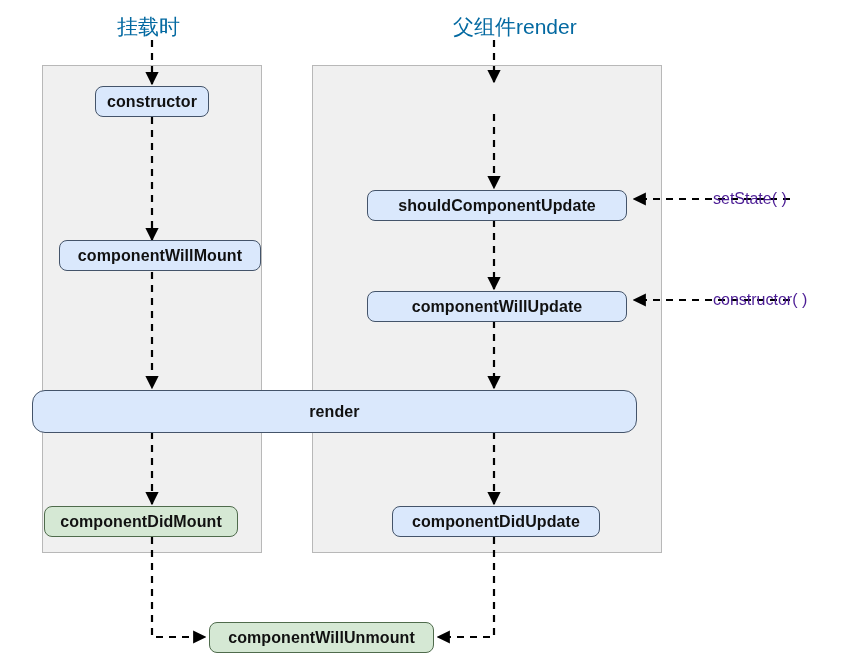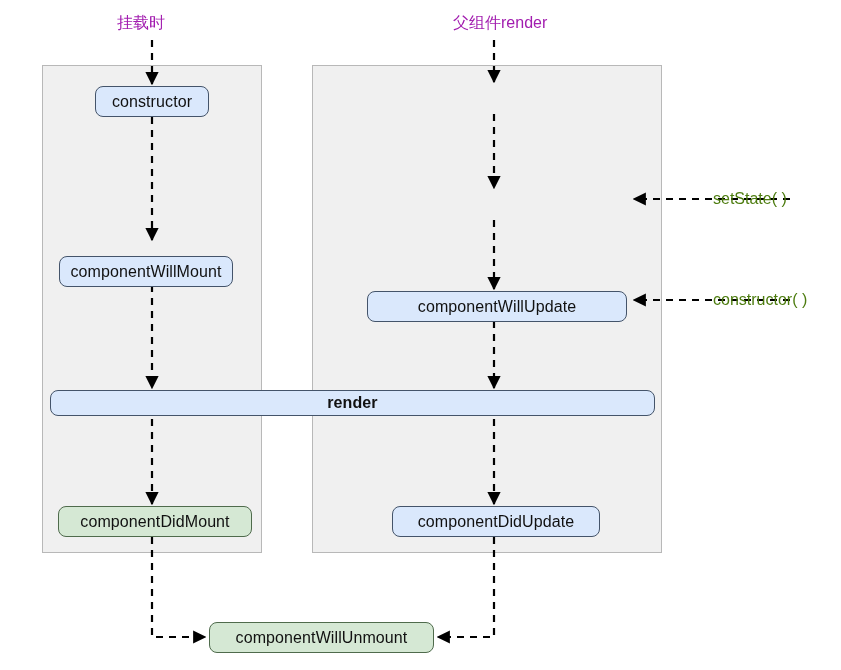--- a/index.html
+++ b/index.html
@@ -28,42 +28,43 @@
     box-sizing: border-box;
     border: 1.4px solid #4b5766;
     border-radius: 8px;
     display: flex;
     align-items: center;
     justify-content: center;
     font-size: 16px;
     color: #111111;
     letter-spacing: 0.1px;
     white-space: nowrap;
+    font-weight: bold;
   }
   .node.blue {
     background: #dae8fc;
     border-color: #44546a;
   }
   .node.green {
     background: #d5e8d4;
     border-color: #4f6b4c;
   }
   .node.bold {
     font-weight: bold;
   }
   .caption {
     position: absolute;
-    font-size: 16px;
-    color: #a21caf;
+    font-size: 21px;
+    color: #0369a1;
     white-space: nowrap;
   }
   .side-label {
     position: absolute;
     font-size: 16px;
-    color: #4d7c0f;
+    color: #4c1d95;
     white-space: nowrap;
   }
   svg.edges {
     position: absolute;
     left: 0;
     top: 0;
     width: 841px;
     height: 670px;
     pointer-events: none;
   }
@@ -100,26 +101,27 @@
 
       <path d="M 790 199 L 634 199"></path>
       <path d="M 790 300 L 634 300"></path>
     </g>
   </svg>
 
   <div class="caption" style="left:117px; top:13px;">挂载时</div>
   <div class="caption" style="left:453px; top:13px;">父组件render</div>
 
   <div class="node blue" style="left:95px; top:86px; width:114px; height:31px;">constructor</div>
-  <div class="node blue" style="left:59px; top:256px; width:174px; height:31px;">componentWillMount</div>
-  <div class="node green" style="left:58px; top:506px; width:194px; height:31px;">componentDidMount</div>
+  <div class="node blue" style="left:59px; top:240px; width:202px; height:31px;">componentWillMount</div>
+  <div class="node green" style="left:44px; top:506px; width:194px; height:31px;">componentDidMount</div>
 
+  <div class="node blue" style="left:367px; top:190px; width:260px; height:31px;">shouldComponentUpdate</div>
   <div class="node blue" style="left:392px; top:506px; width:208px; height:31px;">componentDidUpdate</div>
   <div class="node blue" style="left:367px; top:291px; width:260px; height:31px;">componentWillUpdate</div>
 
-  <div class="node blue bold" style="left:50px; top:390px; width:605px; height:26px;">render</div>
+  <div class="node blue bold" style="left:32px; top:390px; width:605px; height:43px;border-radius:13px;">render</div>
 
   <div class="node green" style="left:209px; top:622px; width:225px; height:31px;text-align:right;">componentWillUnmount</div>
 
   <div class="side-label" style="left:713px; top:190px;">setState( )</div>
   <div class="side-label" style="left:713px; top:291px;">constructor( )</div>
 
 </div>
 
 </body></html>

